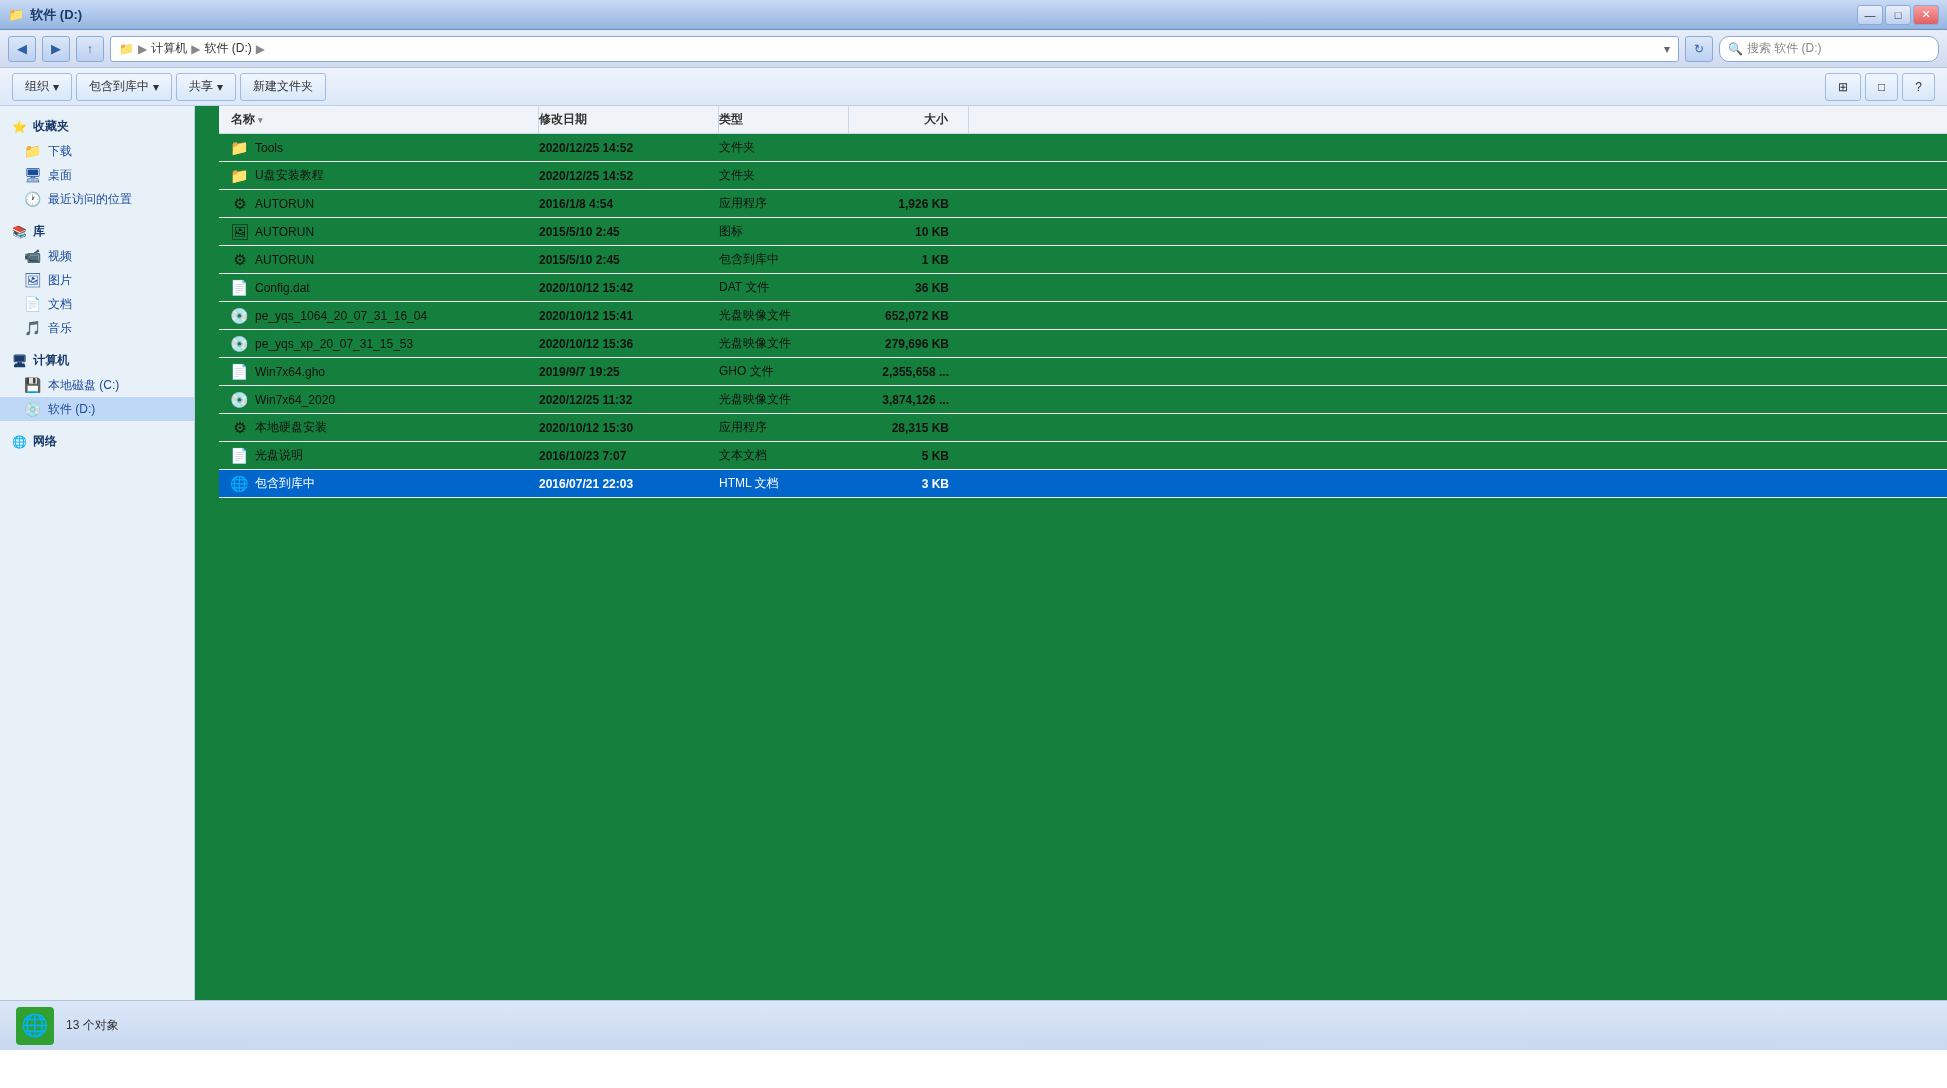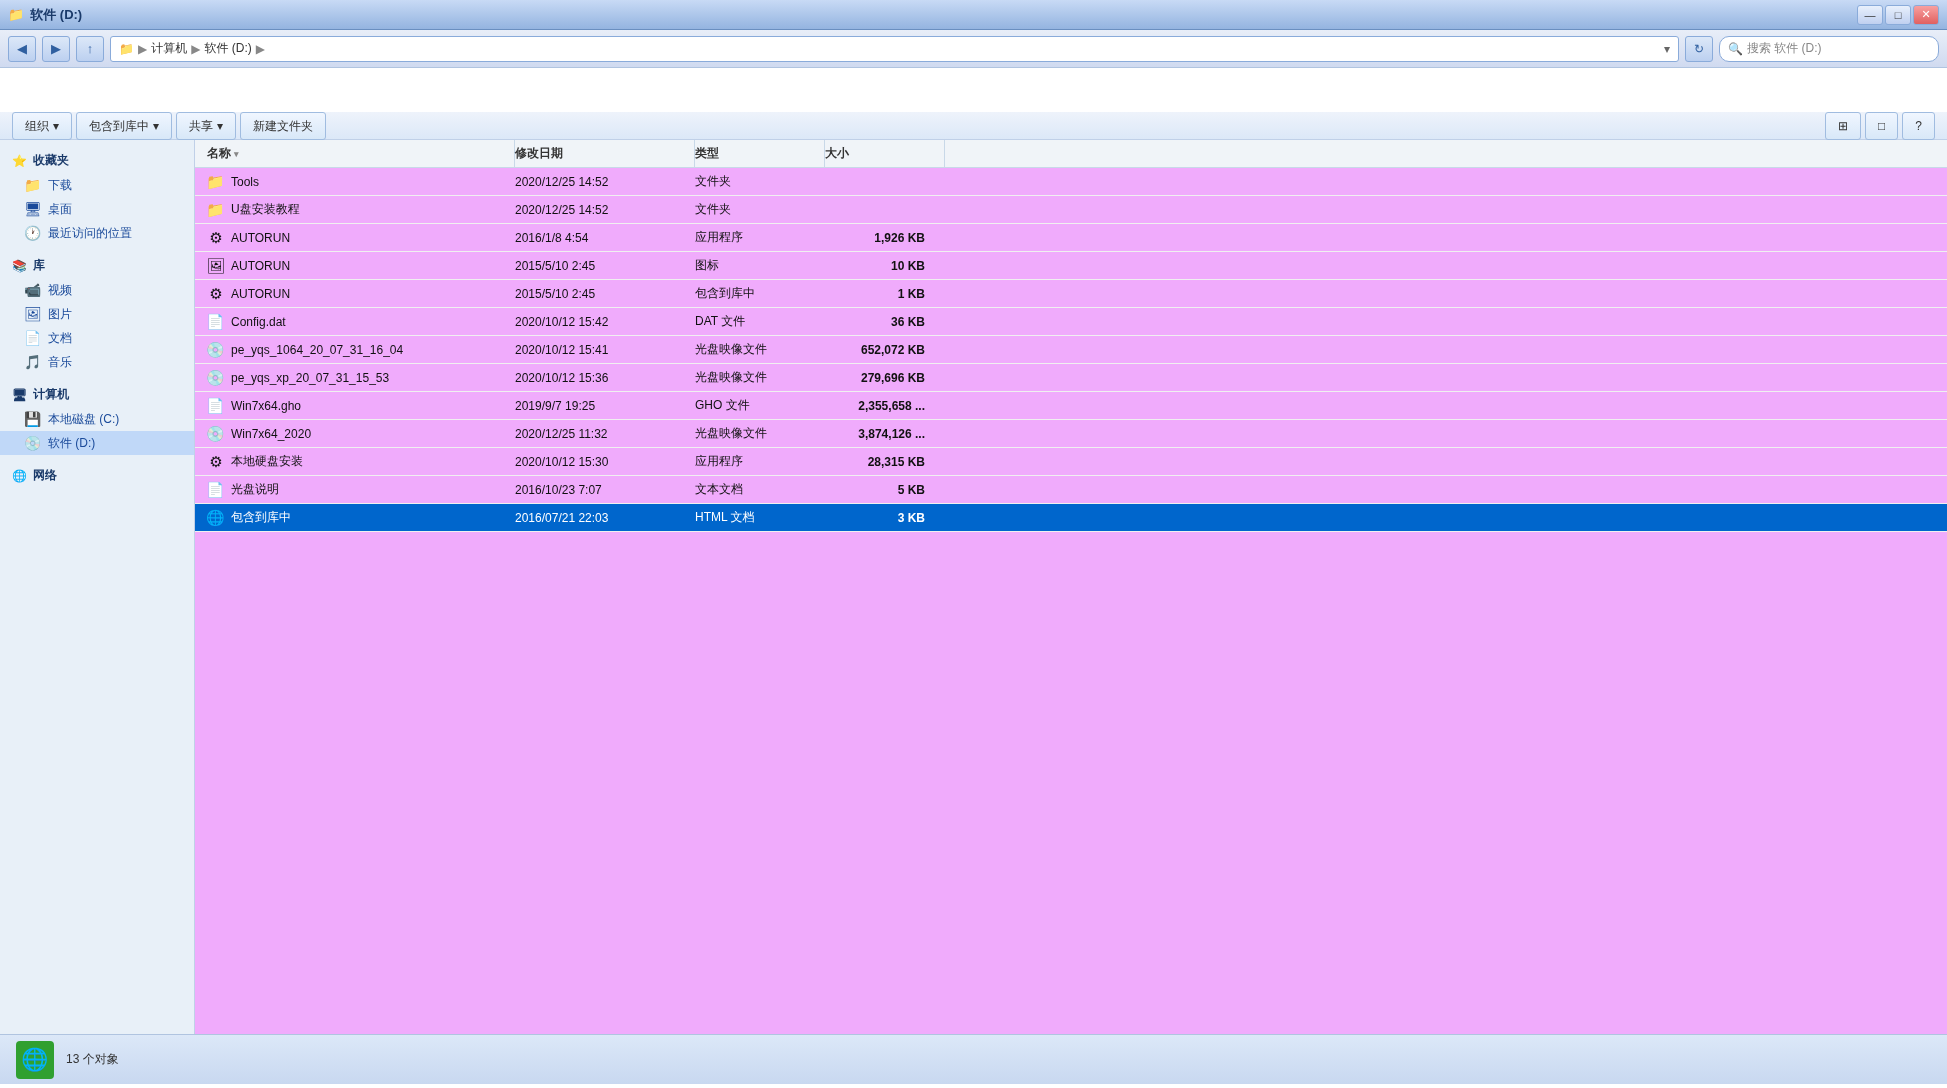--- a/index.html
+++ b/index.html
@@ -118,27 +118,26 @@
       align-items: center;
       padding: 0 8px;
       gap: 4px;
       color: #888;
       font-size: 12px;
     }
 
     
     .toolbar {
       background: linear-gradient(to bottom, #eef3fb, #dce8f8);
-      height: 28px;
-      display: flex;
-      align-items: flex-start;
+      height: 38px;
+      display: flex;
+      align-items: center;
       padding: 0 12px;
       gap: 4px;
       border-bottom: 1px solid #c0d0e8;
-      margin-top: 44px;
     }
     .toolbar-btn {
       height: 28px;
       padding: 0 12px;
       background: linear-gradient(to bottom, #f0f6ff, #d8e8f8);
       border: 1px solid #a0bce0;
       border-radius: 3px;
       display: flex;
       align-items: center;
       gap: 4px;
@@ -190,58 +189,59 @@
       display: flex;
       align-items: center;
       justify-content: center;
       font-size: 14px;
     }
 
     
     .file-area {
       flex: 1;
       overflow-y: auto;
-      background: #f0abfc;
+      background: #15803d;
+      padding-left: 24px;
     }
     .file-list-header {
       display: flex;
       align-items: center;
       background: #f0f4f8;
       border-bottom: 1px solid #c8d8e8;
       position: sticky;
       top: 0;
       height: 28px;
       font-size: 12px;
       color: #333;
       font-weight: bold;
     }
     .col-name { flex: 0 0 320px; padding-left: 12px; cursor: pointer; }
     .col-date { flex: 0 0 180px; cursor: pointer; }
     .col-type { flex: 0 0 130px; cursor: pointer; }
-    .col-size { flex: 0 0 120px; text-align: right; padding-right: 20px; cursor: pointer; }
+    .col-size { flex: 0 0 120px; text-align: right; padding-right: 20px; cursor: pointer; justify-content: flex-end; }
     .col-header { display: flex; align-items: center; gap: 3px; }
 
     .file-row {
       display: flex;
       align-items: center;
       height: 28px;
       font-size: 12px;
       color: #111;
       border-bottom: 1px solid #f0f0f0;
       cursor: pointer;
     }
     .file-row.selected { background: #0066cc; color: #fff; }
     .file-row .col-name {
       display: flex;
       align-items: center;
       gap: 6px;
       padding-left: 12px;
       font-weight: normal;
     }
-    .file-row .col-date { font-weight: normal; }
+    .file-row .col-date { font-weight: bold; }
     .file-row .col-type { font-weight: normal; }
     .file-row .col-size { font-weight: bold; text-align: right; padding-right: 20px; }
 
     .file-icon {
       width: 18px;
       height: 18px;
       display: flex;
       align-items: center;
       justify-content: center;
       font-size: 15px;

